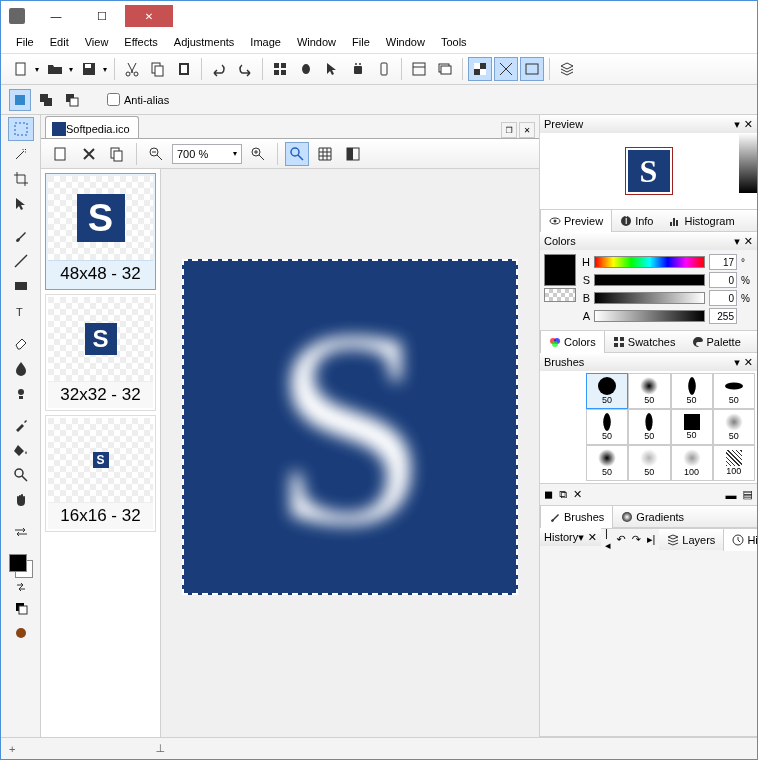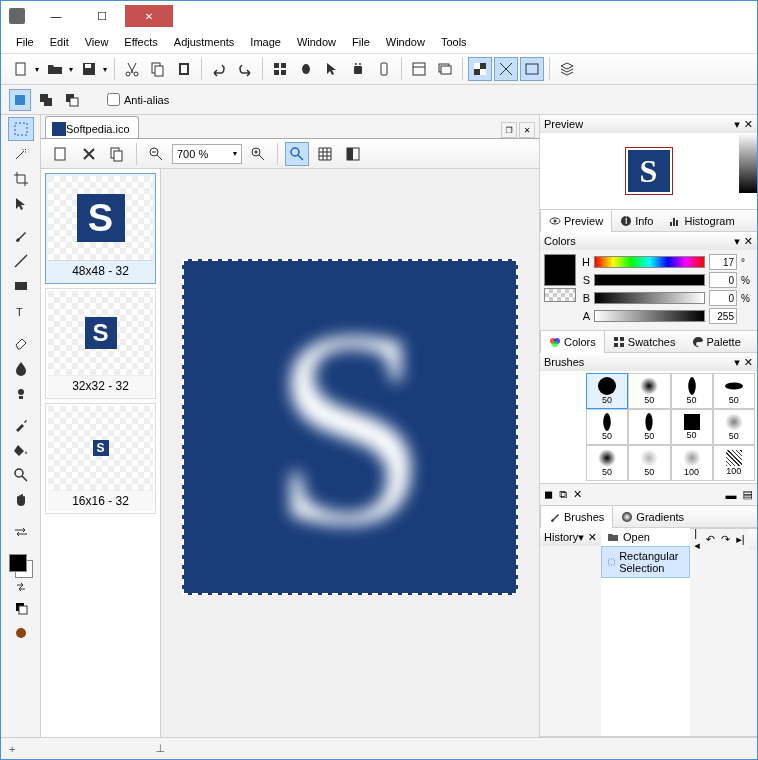--- a/index.html
+++ b/index.html
@@ -47,21 +47,21 @@
 .icon-item { border: 1px solid #ddd; padding: 2px; text-align: center; }
 .icon-item.selected { background: #e5f1fb; border: 1px solid #7aa5d2; }
 .icon-preview { height: 84px; background: repeating-conic-gradient(#fff 0% 25%, #eee 0% 50%) 0 0/12px 12px; display: flex; align-items: center; justify-content: center; }
 .icon-s-48 { width: 48px; height: 48px; }
 .icon-s-32 { width: 32px; height: 32px; }
 .icon-s-16 { width: 16px; height: 16px; }
 .icon-s { background: #1a3d7a; color: #fff; display: flex; align-items: center; justify-content: center; font-family: serif; font-weight: bold; }
 .icon-s-48 .icon-s-txt { font-size: 38px; }
 .icon-s-32 .icon-s-txt { font-size: 24px; }
 .icon-s-16 .icon-s-txt { font-size: 12px; }
-.icon-label { background: #e5f1fb; padding: 3px 0; font-size: 12px; border-top: 1px solid #cde; }
+.icon-label { background: #e5f1fb; padding: 3px 0; font-size: 17px; border-top: 1px solid #cde; }
 .icon-item:not(.selected) .icon-label { background: #f8f8f8; border-top: 1px solid #eee; }
 .canvas-area { flex: 1; background: #f0f0f0; display: flex; align-items: flex-start; justify-content: center; padding-top: 90px; overflow: hidden; }
 .canvas { width: 336px; height: 336px; background: #1a3d7a; border: 2px dashed #fff; position: relative; display: flex; align-items: center; justify-content: center; }
 .canvas-s { font-family: serif; font-size: 280px; color: #fff; filter: blur(8px); font-weight: 400; }
 .right-panels { width: 218px; background: #f4f4f4; border-left: 1px solid #d0d0d0; display: flex; flex-direction: column; overflow: hidden; }
 .panel { border-bottom: 1px solid #d0d0d0; }
 .panel-header { height: 18px; background: linear-gradient(#fff,#e8e8e8); display: flex; align-items: center; padding: 0 4px; font-size: 11px; }
 .panel-header-ctrl { margin-left: auto; display: flex; gap: 4px; font-size: 9px; }
 .preview-body { height: 76px; background: #fff; display: flex; align-items: center; justify-content: center; position: relative; }
 .preview-frame { width: 48px; height: 48px; border: 1px solid #a02020; padding: 2px; }
@@ -675,34 +675,20 @@
     </div>
 
     <div class="panel" style="flex:1;display:flex;flex-direction:row">
       <div class="panel-header">
         <span>History</span>
         <div class="panel-header-ctrl">
             <span>▾</span>
             <span>✕</span>
           </div>
       </div>
-      <div class="history-body">
-        <div class="history-item">
-            <svg class="small-icon" viewBox="0 0 12 12">
-              <path d="M1 3h4l1 1h5v6H1z" fill="#555"></path>
-            </svg>
-            <span>Open</span>
-          </div>
-        <div class="history-item selected">
-            <svg class="small-icon" viewBox="0 0 12 12">
-              <rect x="1" y="1" width="10" height="10" fill="none" stroke="#2060c0" stroke-dasharray="2"></rect>
-            </svg>
-            <span>Rectangular Selection</span>
-          </div>
-      </div>
       <div class="history-ctrl">
         <span>|◂</span>
         <span>↶</span>
         <span>↷</span>
         <span>▸|</span>
       </div>
       <div class="tabs-row">
         <div class="tab">
             <svg class="small-icon" viewBox="0 0 12 12">
               <path d="M6 1l5 2-5 2-5-2z M1 6l5 2 5-2 M1 9l5 2 5-2" fill="none" stroke="#333"></path>

